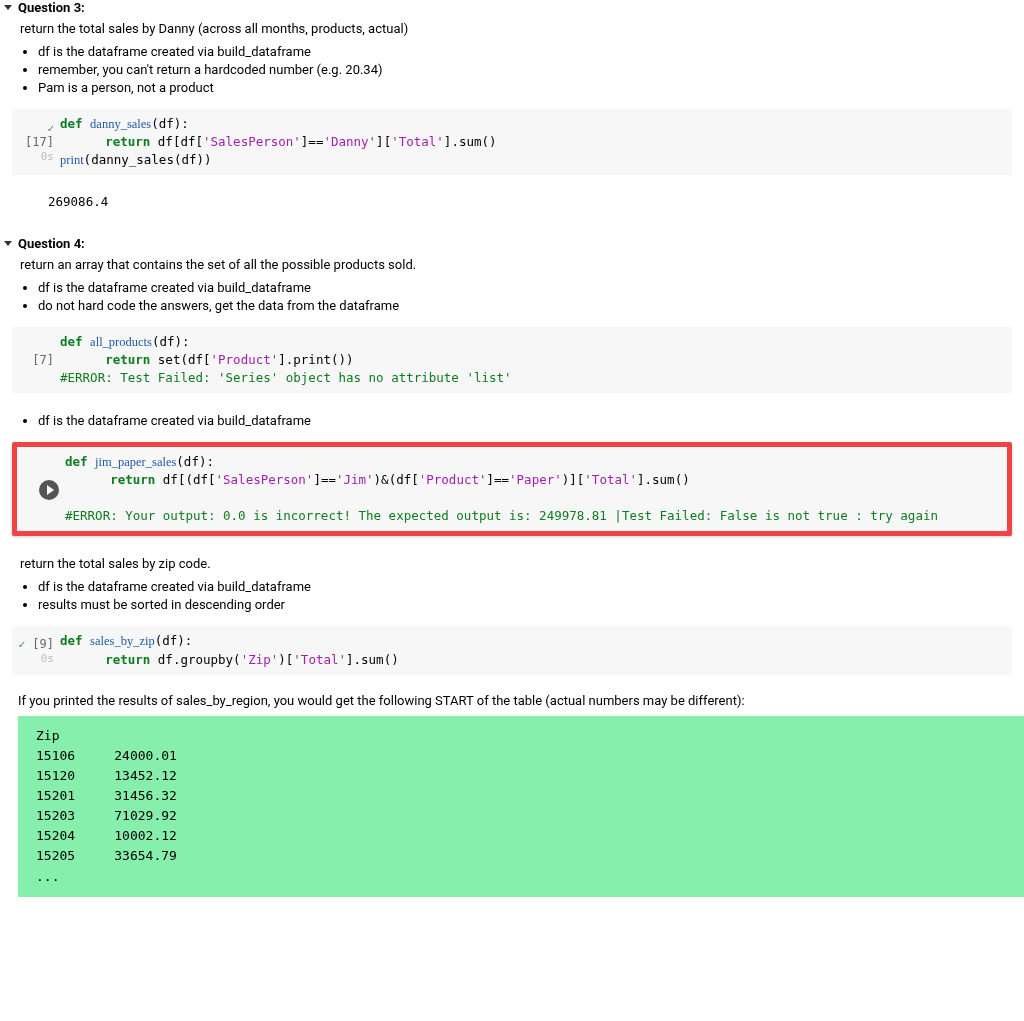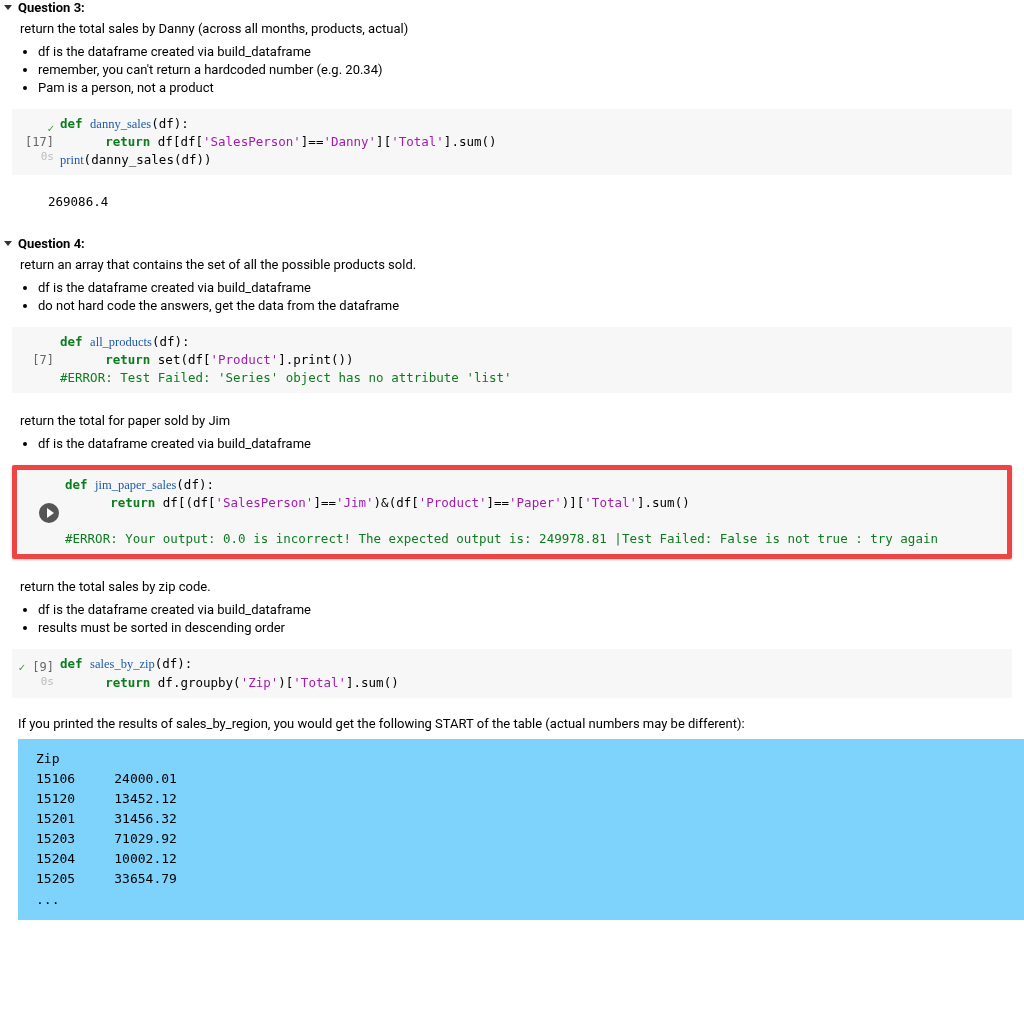--- a/index.html
+++ b/index.html
@@ -84,21 +84,21 @@
   pre.output {
     margin: 0 0 0 48px;
     font-family: "Menlo","Consolas",monospace;
     font-size: 12.5px;
     line-height: 1.45;
     white-space: pre;
     padding: 6px 0 4px 0;
   }
   pre.output-block {
     margin: 0;
-    background: #7dd3fc;
+    background: #86efac;
     font-family: "Menlo","Consolas",monospace;
     font-size: 13px;
     line-height: 1.55;
     white-space: pre;
     padding: 10px 0 10px 18px;
   }
   .kw { color: #0c7c1e; font-weight: 600; }
   .fn { color: #1e5aa8; font-family: Liberation Serif, serif; }
   .str { color: #a21caf; }
   .err { color: #0c7c1e; }
@@ -145,21 +145,20 @@
     <div class="gutter">
       <span class="prompt">[7]</span>
     </div>
     <pre class="code"><span class="kw">def</span> <span class="fn">all_products</span><span>(df):</span>
       <span class="kw">return</span><span> set(df[</span><span class="str">'Product'</span><span>].print())</span>
 <span class="err">#ERROR: Test Failed: 'Series' object has no attribute 'list'</span></pre>
   </div>
 </div>
 
 <div class="section">
-  <div class="desc">return the total for paper sold by Jim</div>
   <ul class="bullets">
     <li>df is the dataframe created via build_dataframe</li>
   </ul>
   <div class="code-cell selected">
     <div class="gutter">
       <span class="run-btn">
           <span class="tri"></span>
         </span>
     </div>
     <pre class="code"><span class="kw">def</span> <span class="fn">jim_paper_sales</span><span>(df):</span>

